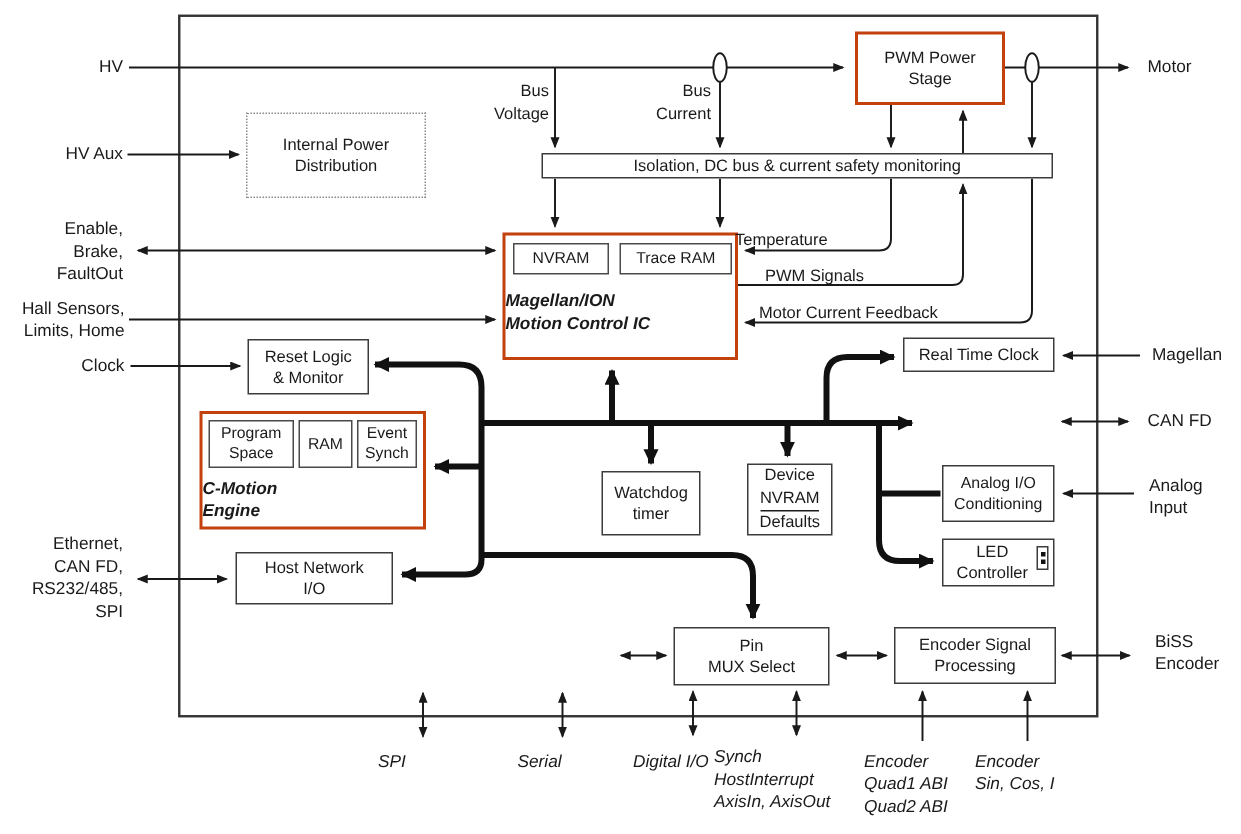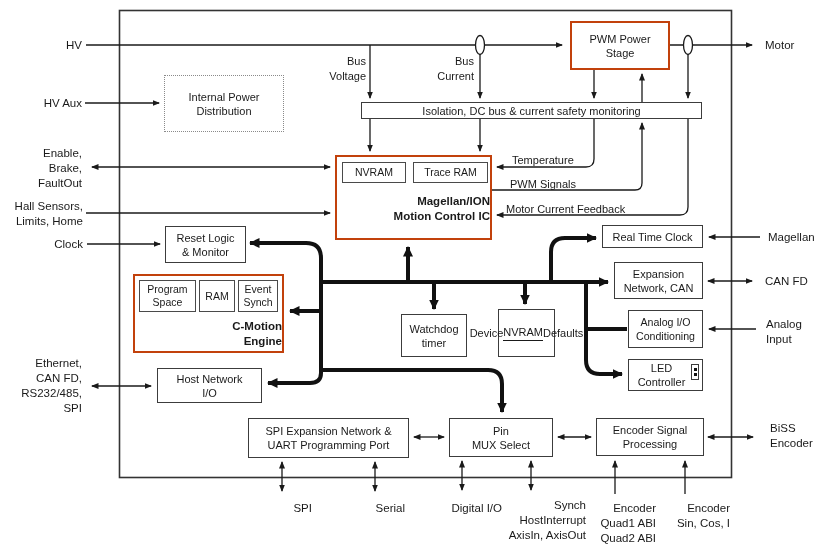--- a/index.html
+++ b/index.html
@@ -13,26 +13,26 @@
     position:absolute;border:1.5px solid #3c3c3c;background:#fff;
     display:flex;align-items:center;justify-content:center;text-align:center;
     font-size:11px;line-height:14px;box-sizing:border-box;
   }
   .strong{border:2px solid #c2410c;}
   .dotted{border:1.5px dotted #8a8a8a;}
   .ml{white-space:pre-line;}
   .bold{font-weight:bold;}
   .lbl{position:absolute;font-size:11.5px;line-height:15px;white-space:pre-line;}
   .r{text-align:right;}
-  .c{text-align:right;}
+  .c{text-align:left;font-style:italic;}
   .sub{position:absolute;border:1.3px solid #4a4a4a;background:#fff;
     display:flex;align-items:center;justify-content:center;text-align:center;
     font-size:10.5px;line-height:13px;box-sizing:border-box;}
   .siglbl{position:absolute;font-size:11px;line-height:15px;background:transparent;}
-  .nvcol{display:flex;flex-direction:row;align-items:center;justify-content:center;font-size:11px;line-height:15px;}
+  .nvcol{display:flex;flex-direction:column;align-items:center;justify-content:center;font-size:11px;line-height:15px;}
   .uline{border-bottom:1.2px solid #1a1a1a;}
   .ledicon{position:absolute;right:3px;top:4px;width:8px;height:16px;border:1.2px solid #3c3c3c;
     display:flex;flex-direction:column;align-items:center;justify-content:space-evenly;box-sizing:border-box;}
   .leddot{width:3px;height:3px;background:#111;}
 </style>
 </head>
 <body>
 
 <div id="diagram">
 
@@ -155,43 +155,35 @@
   <div class="box nvcol" style="left:498px;top:309px;width:57px;height:48px">
     <span>Device</span>
     <span class="uline">NVRAM</span>
     <span>Defaults</span>
   </div>
 
   <div class="box" style="left:602px;top:225px;width:101px;height:23px">
     <span>Real Time Clock</span>
   </div>
 
-  <div class="box" style="left:614px;top:262px;width:89px;height:37px">
-    <span class="ml">Expansion
-Network, CAN</span>
-  </div>
 
   <div class="box" style="left:628px;top:310px;width:75px;height:38px;font-size:10.6px">
     <span class="ml">Analog I/O
 Conditioning</span>
   </div>
 
   <div class="box" style="left:628px;top:359px;width:75px;height:32px">
     <span class="ml" style="margin-right:8px">LED
 Controller</span>
     <span class="ledicon">
       <span class="leddot"></span>
         <span class="leddot"></span>
     </span>
   </div>
 
-  <div class="box" style="left:248px;top:418px;width:161px;height:40px">
-    <span class="ml">SPI Expansion Network &amp;
-UART Programming Port</span>
-  </div>
 
   <div class="box" style="left:449px;top:418px;width:104px;height:39px">
     <span class="ml">Pin
 MUX Select</span>
   </div>
 
   <div class="box" style="left:596px;top:418px;width:108px;height:38px">
     <span class="ml">Encoder Signal
 Processing</span>
   </div>
@@ -226,17 +218,17 @@
   <div class="lbl c" style="left:576px;top:501px;width:80px">Encoder
 Quad1 ABI
 Quad2 ABI</div>
   <div class="lbl c" style="left:650px;top:501px;width:80px">Encoder
 Sin, Cos, I</div>
 
   <div class="siglbl ml r" style="left:296px;top:54px;width:70px">Bus
 Voltage</div>
   <div class="siglbl ml r" style="left:404px;top:54px;width:70px">Bus
 Current</div>
-  <div class="siglbl" style="left:512px;top:153px">Temperature</div>
+  <div class="siglbl" style="left:490px;top:153px">Temperature</div>
   <div class="siglbl" style="left:510px;top:177px">PWM Signals</div>
   <div class="siglbl" style="left:506px;top:202px">Motor Current Feedback</div>
 
 </div>
 
 </body></html>

